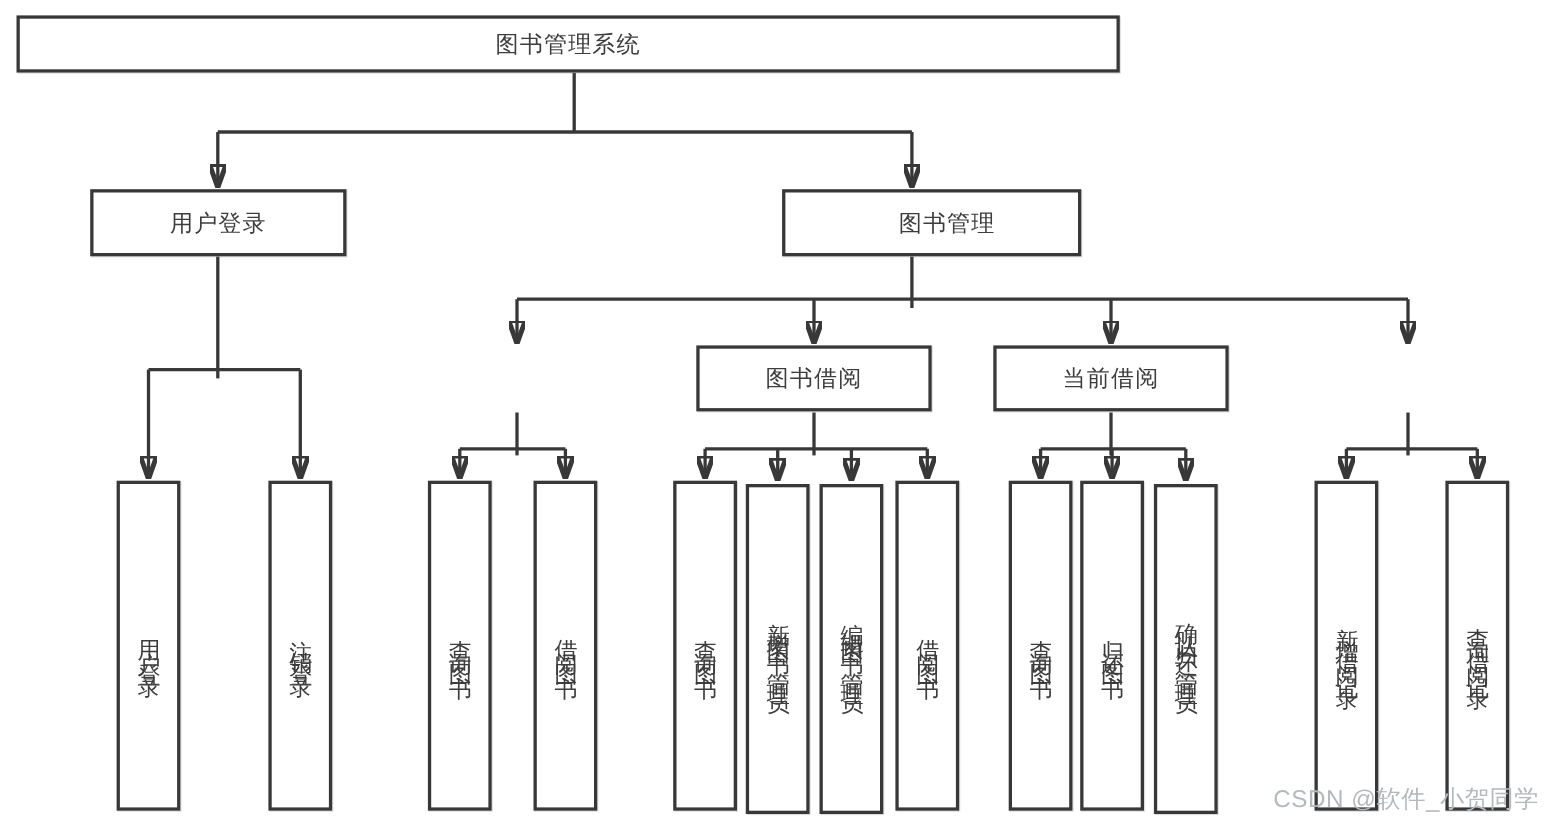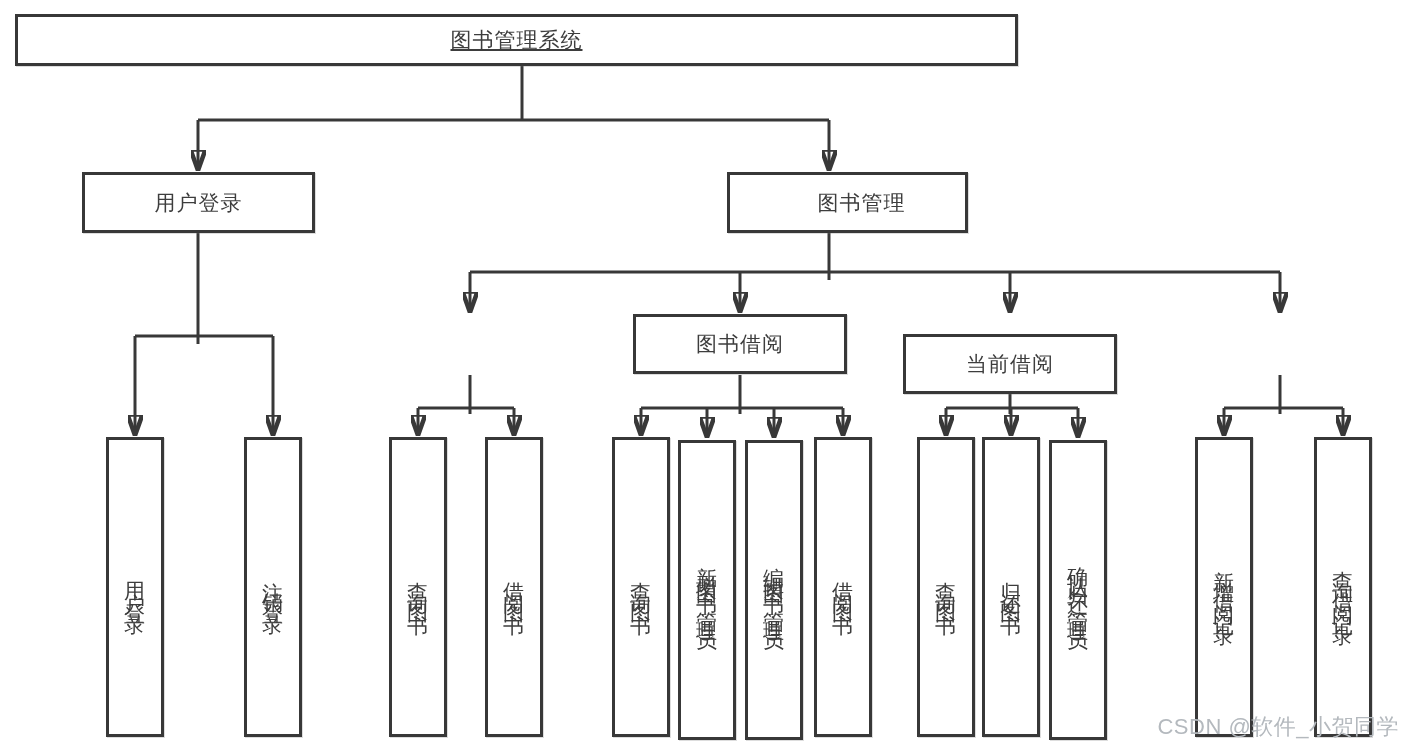--- a/index.html
+++ b/index.html
@@ -106,35 +106,35 @@
     <path d="M946,408 V434" marker-end="url(#arrow)"></path>
     <path d="M1011,408 V434" marker-end="url(#arrow)"></path>
     <path d="M1078,408 V436" marker-end="url(#arrow)"></path>
 
     <path d="M1280,375 V414"></path>
     <path d="M1224,408 H1343"></path>
     <path d="M1224,408 V434" marker-end="url(#arrow)"></path>
     <path d="M1343,408 V434" marker-end="url(#arrow)"></path>
   </svg>
 
-  <div class="node" style="left:15px; top:14px; width:1003px; height:52px;text-decoration:underline;">
+  <div class="node" style="left:15px; top:14px; width:1003px; height:52px;">
     <span>图书管理系统</span>
   </div>
 
   <div class="node" style="left:82px; top:172px; width:233px; height:61px;">
     <span>用户登录</span>
   </div>
-  <div class="node" style="left:727px; top:172px; width:241px; height:61px;padding-left:28px;">
+  <div class="node" style="left:711px; top:172px; width:272px; height:61px;padding-left:28px;">
     <span>图书管理</span>
   </div>
 
   <div class="node" style="left:633px; top:314px; width:214px; height:60px;">
     <span>图书借阅</span>
   </div>
-  <div class="node" style="left:903px; top:314px; width:214px; height:60px;margin-top:20px;">
+  <div class="node" style="left:903px; top:314px; width:214px; height:60px;">
     <span>当前借阅</span>
   </div>
 
   <div class="node leaf" style="left:106px; top:437px; width:58px; height:300px;">
     <span class="vtext">用户登录</span>
   </div>
   <div class="node leaf" style="left:244px; top:437px; width:58px; height:300px;">
     <span class="vtext">注销登录</span>
   </div>
 

